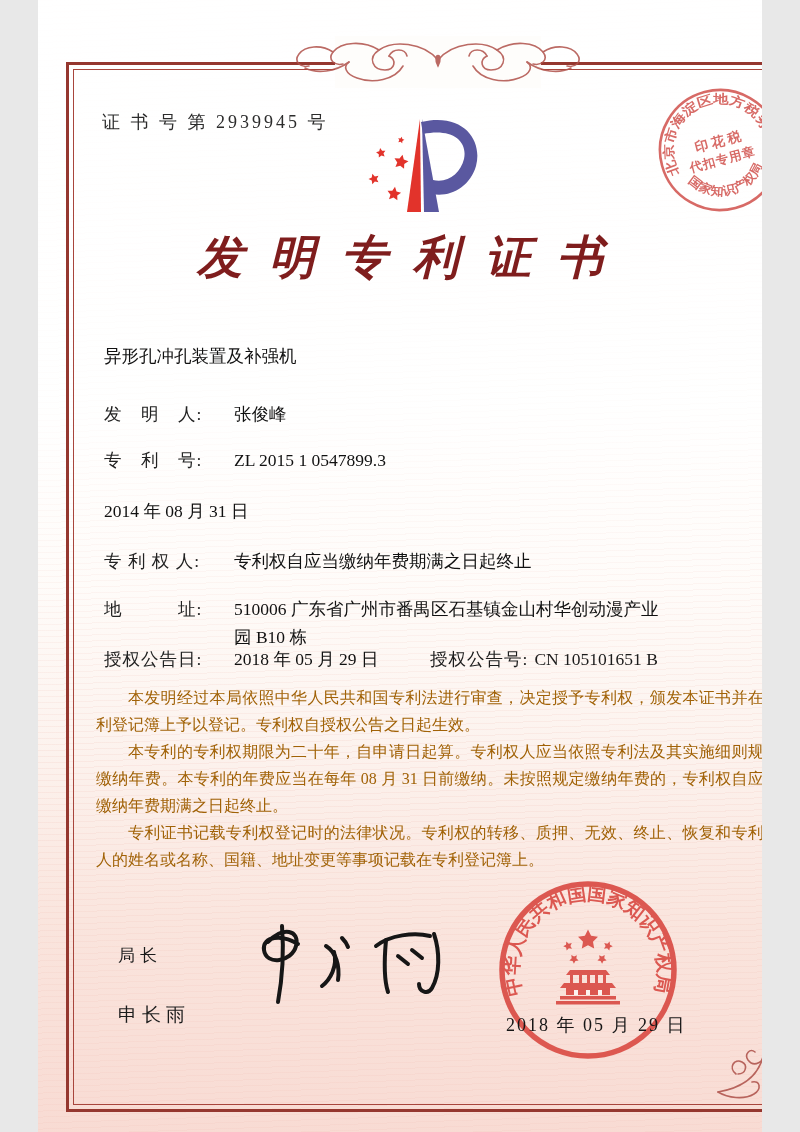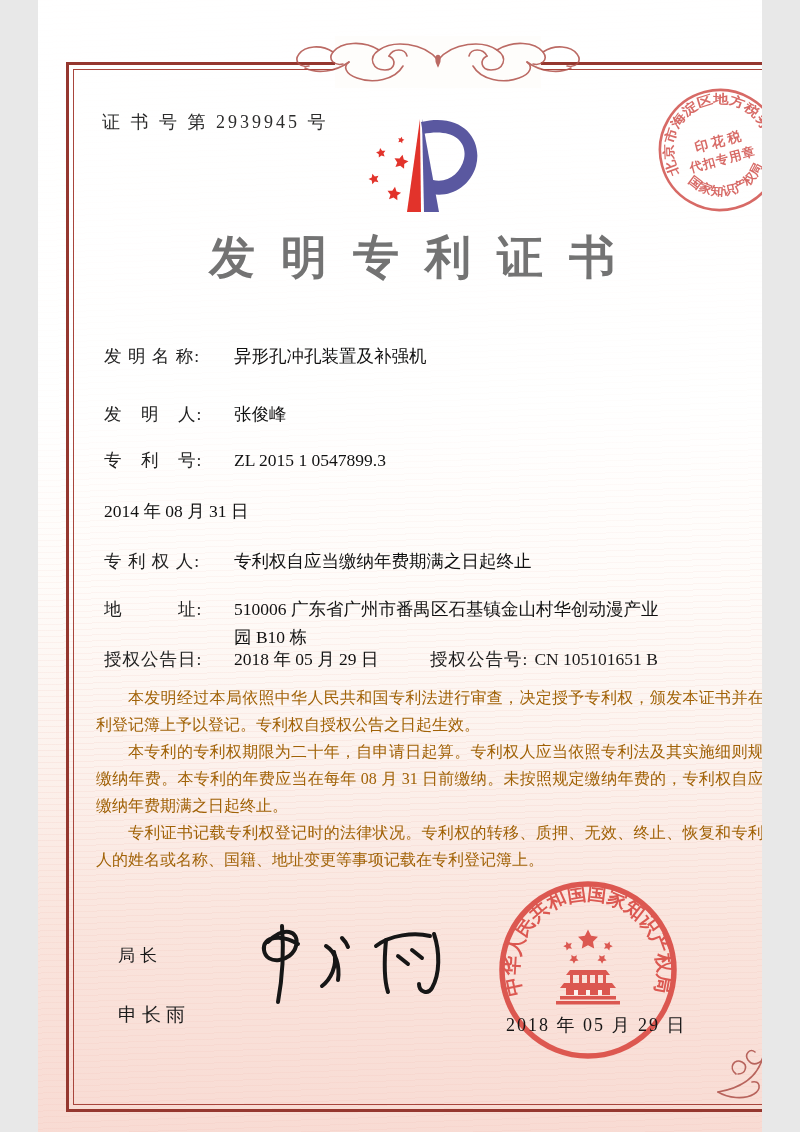--- a/index.html
+++ b/index.html
@@ -13,22 +13,22 @@
   .wash{position:absolute;inset:0;z-index:0;pointer-events:none;
     background:linear-gradient(to bottom,
       rgba(255,255,255,0.97) 0%, rgba(255,255,255,0.88) 36%,
       rgba(255,250,247,0.55) 52%, rgba(250,227,218,0.40) 66%,
       rgba(247,212,201,0.60) 82%, rgba(246,206,196,0.72) 100%);}
   .frame{position:absolute;left:28px;top:62px;width:732px;height:1044px;
     border:3px solid #95372f;z-index:1;}
   .frame .inner{position:absolute;inset:4px;border:1px solid #a8453c;}
   .content{position:absolute;inset:0;z-index:2;}
   .cert-no{position:absolute;left:64px;top:110px;font-size:18px;letter-spacing:3px;color:#2c2c2c;}
-  .title{position:absolute;left:12px;top:227px;width:100%;text-align:center;
-    font-size:46px;font-weight:600;letter-spacing:26px;text-indent:26px;color:#737373;}
+  .title{position:absolute;left:0;top:227px;width:100%;text-align:center;
+    font-size:46px;font-weight:600;letter-spacing:26px;text-indent:26px;color:#7f1d1d;font-style:italic;}
   .row{position:absolute;left:66px;display:flex;font-size:17.5px;line-height:28px;}
   .row .lab{width:130px;flex:none;letter-spacing:1px;color:#222;}
   .row .val{white-space:pre-line;max-width:560px;color:#111;}
   .row2{position:absolute;left:392px;display:flex;font-size:17.5px;line-height:28px;align-items:flex-end;}
   .row2 .lab{letter-spacing:1px;margin-right:6px;}
   .body-text{position:absolute;left:58px;top:684px;width:684px;
     font-size:16px;line-height:27px;text-align:justify;color:#a16207;}
   .body-text p{margin:0;text-indent:2em;}
   .sig-title{position:absolute;left:80px;top:944px;font-size:17px;letter-spacing:5px;}
   .sig-name{position:absolute;left:80px;top:986px;font-size:19px;letter-spacing:5px;margin-top:16px;}
@@ -119,21 +119,20 @@
           </g>
         <g transform="translate(31,80) scale(0.72) rotate(8)">
             <path d="M0,-10 L2.94,-4.05 L9.51,-3.09 L4.76,1.55 L5.88,8.09 L0,5 L-5.88,8.09 L-4.76,1.55 L-9.51,-3.09 L-2.94,-4.05 Z"></path>
           </g>
       </g>
     </svg>
 
     <div class="title">发明专利证书</div>
 
     <div class="row" style="top:342px">
-      <span class="lab">发 明 名 称:</span>
       <span class="val">异形孔冲孔装置及补强机</span>
     </div>
     <div class="row" style="top:400px">
       <span class="lab">发　明　人:</span>
       <span class="val">张俊峰</span>
     </div>
     <div class="row" style="top:446px">
       <span class="lab">专　利　号:</span>
       <span class="val">ZL 2015 1 0547899.3</span>
     </div>

